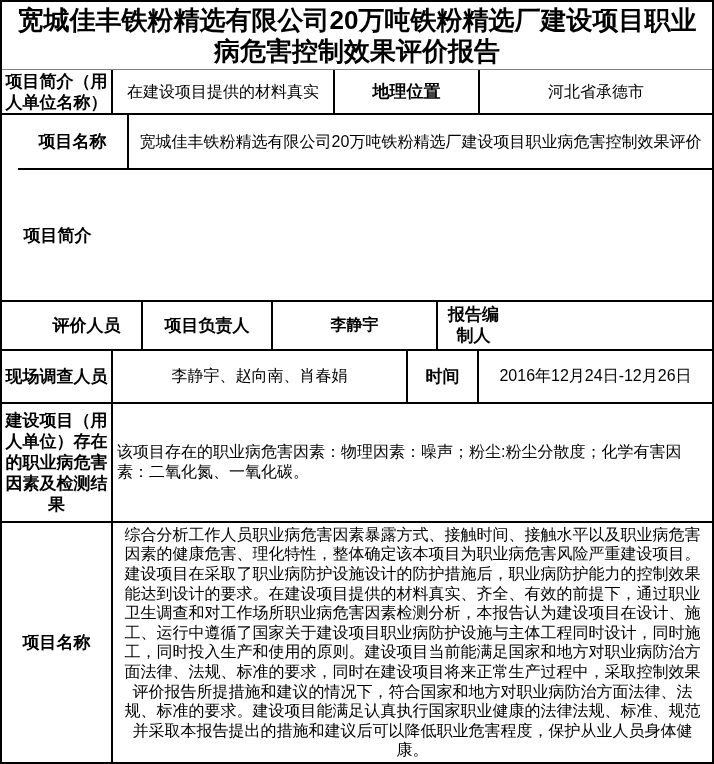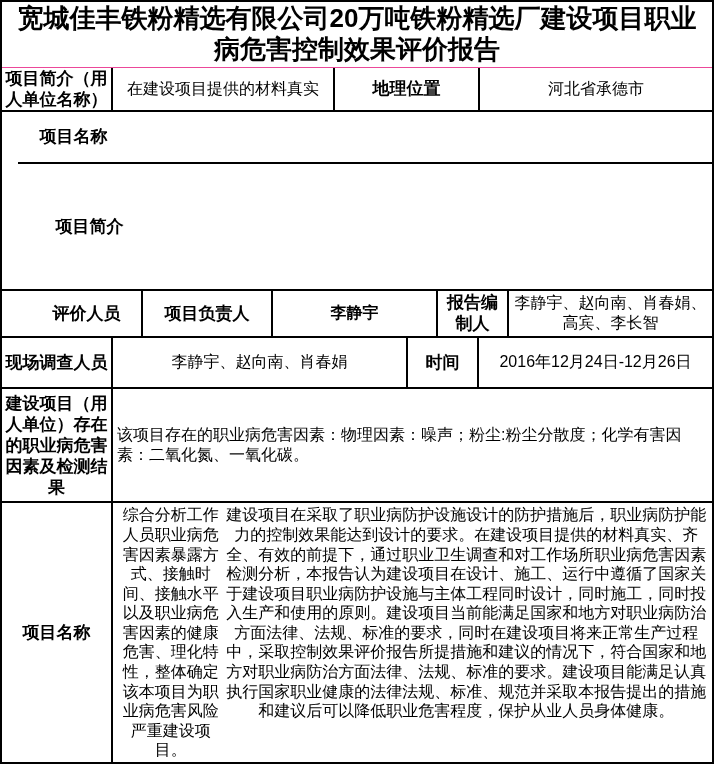--- a/index.html
+++ b/index.html
@@ -20,21 +20,21 @@
     border-bottom:1px solid #ec4899;
     display:flex; align-items:center; justify-content:center;
     text-align:center;
     font-size:26px; font-weight:bold; line-height:31px;
     padding:0 4px;
   }
   .row { display:flex; box-sizing:border-box; border-bottom:2px solid #000; }
   .row:last-child { border-bottom:none; flex:1 1 auto; }
   .r1 { height:47px; }
   .r2 { height:57px;margin-left:16px; }
-  .r3 { height:137px;padding-left:32px; }
+  .r3 { height:137px; }
   .r4 { height:51px;padding-left:30px; }
   .r5 { height:55px; }
   .r6 { height:124px;justify-content:center; }
   .cell {
     box-sizing:border-box;
     border-right:2px solid #000;
     display:flex; align-items:center; justify-content:center;
     text-align:center;
     font-size:16px; line-height:20px;
     padding:1px 2px;
@@ -50,21 +50,21 @@
   .w295 { width:295px; flex:0 0 295px; }
   .w71  { width:71px;  flex:0 0 71px; padding:0 3px; }
   .flex1 { flex:1 1 auto; }
   .left {
     justify-content:flex-start;
     text-align:left;
     padding-left:4px; padding-right:4px;
   }
   .top {
     align-items:flex-start;
-    flex-direction:row;
+    flex-direction:column;
     justify-content:flex-start;
     font-size:16px; line-height:19.6px;
     padding:2px 4px 2px 4px;
     font-family:Liberation Serif, serif;
   }
   .top p { margin:0; }
 </style>
 </head>
 <body>
 
@@ -74,32 +74,32 @@
 
   <div class="row r1">
     <div class="cell label w-label">项目简介（用人单位名称）</div>
     <div class="cell w222">在建设项目提供的材料真实</div>
     <div class="cell label w145">地理位置</div>
     <div class="cell flex1">河北省承德市</div>
   </div>
 
   <div class="row r2">
     <div class="cell label w-label">项目名称</div>
+    <div class="cell flex1">宽城佳丰铁粉精选有限公司20万吨铁粉精选厂建设项目职业病危害控制效果评价</div>
   </div>
 
   <div class="row r3">
     <div class="cell label w-label">项目简介</div>
   </div>
 
   <div class="row r4">
     <div class="cell label w-label">评价人员</div>
     <div class="cell label w130">项目负责人</div>
     <div class="cell w165">李静宇</div>
     <div class="cell label w71">报告编制人</div>
-    <div class="cell flex1">李静宇、赵向南、肖春娟、高宾、李长智</div>
   </div>
 
   <div class="row r5">
     <div class="cell label w-label">现场调查人员</div>
     <div class="cell w295">李静宇、赵向南、肖春娟</div>
     <div class="cell label w71">时间</div>
     <div class="cell flex1">2016年12月24日-12月26日</div>
   </div>
 
   <div class="row r6">

